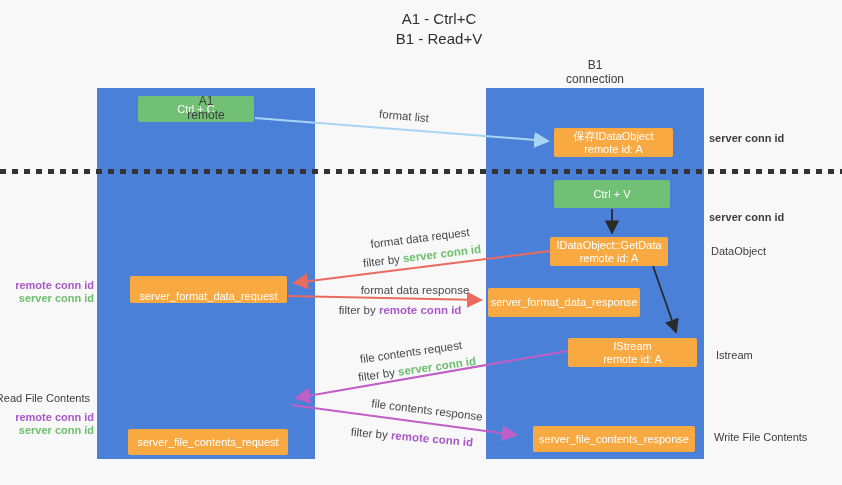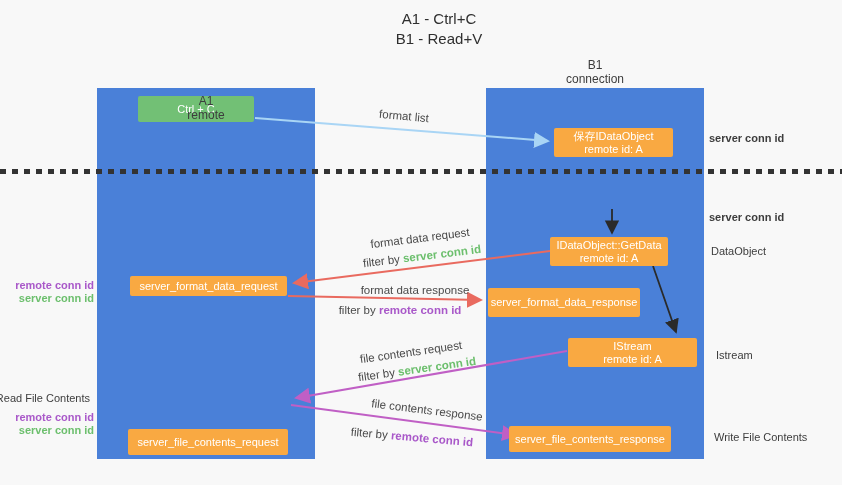--- a/index.html
+++ b/index.html
@@ -95,44 +95,47 @@
 
   <div class="node green" style="left:138px; top:96px; width:116px; height:26px;">
     <span>Ctrl + C</span>
   </div>
 
   <div class="node orange" style="left:554px; top:128px; width:119px; height:29px;">
     <span>保存IDataObject</span>
     <span>remote id: A</span>
   </div>
 
+  <div class="node green" style="left:554px; top:180px; width:116px; height:28px;">
+    <span>Ctrl + V</span>
+  </div>
 
   <div class="node orange" style="left:550px; top:237px; width:118px; height:29px;">
     <span>IDataObject::GetData</span>
     <span>remote id: A</span>
   </div>
 
-  <div class="node orange" style="left:130px; top:276px; width:157px; height:20px;">
+  <div class="node orange" style="left:130px; top:276px; width:157px; height:27px;justify-content:flex-end;">
     <span>server_format_data_request</span>
   </div>
 
   <div class="node orange" style="left:488px; top:288px; width:152px; height:29px;">
     <span>server_format_data_response</span>
   </div>
 
   <div class="node orange" style="left:568px; top:338px; width:129px; height:29px;">
     <span>IStream</span>
     <span>remote id: A</span>
   </div>
 
   <div class="node orange" style="left:128px; top:392px; width:160px; height:26px;margin-top:37px;">
     <span>server_file_contents_request</span>
   </div>
 
-  <div class="node orange" style="left:509px; top:426px; width:162px; height:26px;">
+  <div class="node orange" style="left:533px; top:426px; width:162px; height:26px;">
     <span>server_file_contents_response</span>
   </div>
 
   <div class="flabel" style="left:404px; top:116px; transform:translate(-50%,-50%) rotate(5deg);">format list</div>
 
   <div class="flabel" style="left:420px; top:238px; transform:translate(-50%,-50%) rotate(-7deg);">format data request</div>
   <div class="flabel" style="left:422px; top:256px; transform:translate(-50%,-50%) rotate(-7deg);">
     <span>filter by</span>&nbsp;<span class="key-green">server conn id</span>
   </div>
 

